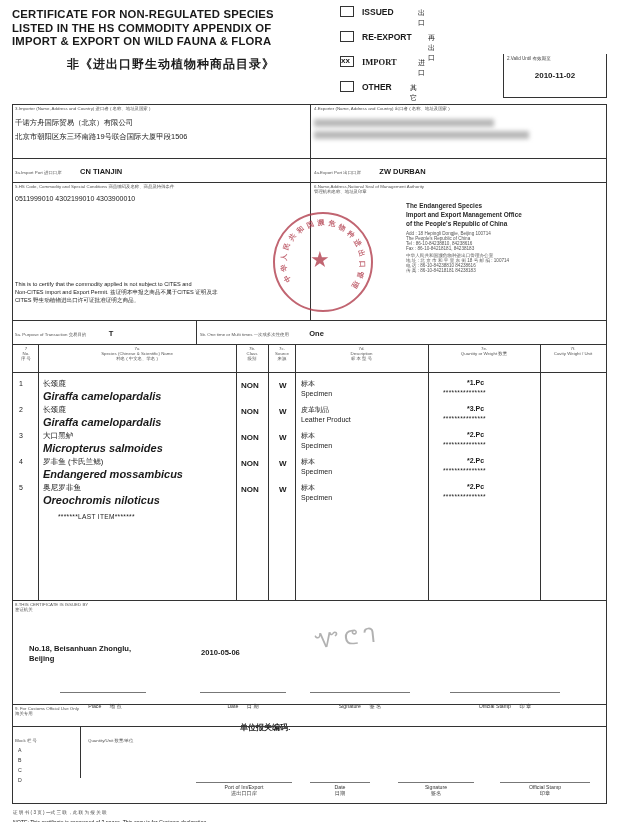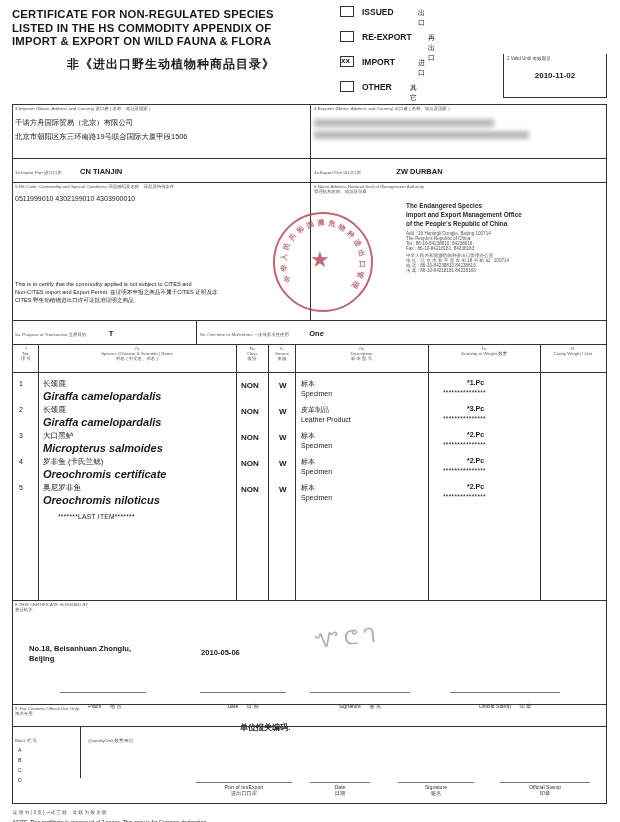--- a/index.html
+++ b/index.html
@@ -60,21 +60,21 @@
       <span class="type-cn" style="position:absolute;left:78px;top:2px;">出口</span>
     </div>
     <div style="position:absolute;left:0;top:27px;">
       <span class="chk" style="left:0;top:0;"></span>
       <span class="type-label" style="position:absolute;left:22px;top:1px;white-space:nowrap;">RE-EXPORT</span>
       <span class="type-cn" style="position:absolute;left:88px;top:2px;">再出口</span>
     </div>
     <div style="position:absolute;left:0;top:52px;">
       <span class="chk" style="left:0;top:0;"></span>
       <span style="position:absolute;left:1px;top:0px;font-size:8px;font-weight:bold;">xx</span>
-      <span class="type-label" style="position:absolute;left:22px;top:1px;white-space:nowrap;">IMPORT</span>
+      <span class="type-label" style="position:absolute;left:22px;top:1px;white-space:nowrap;font-family:Liberation Serif, serif;">IMPORT</span>
       <span class="type-cn" style="position:absolute;left:78px;top:2px;">进口</span>
     </div>
     <div style="position:absolute;left:0;top:77px;">
       <span class="chk" style="left:0;top:0;"></span>
       <span class="type-label" style="position:absolute;left:22px;top:1px;white-space:nowrap;">OTHER</span>
       <span class="type-cn" style="position:absolute;left:70px;top:2px;">其它</span>
     </div>
   </div>
 
   <div class="bx bd" style="left:503px;top:54px;width:104px;height:44px;border-top:none;">
@@ -99,21 +99,21 @@
     <div class="graybar blur" style="margin-top:4px;height:8px;width:215px;"></div>
   </div>
 
   <div class="hline" style="left:12px;top:182px;width:595px;"></div>
   <div class="bx" style="left:15px;top:160px;width:292px;height:20px;">
     <span class="tiny">3a.Import Port 进口口岸</span>
     <span class="val bold" style="margin-left:14px;">CN TIANJIN</span>
   </div>
   <div class="bx" style="left:314px;top:160px;width:290px;height:20px;">
     <span class="tiny">4a.Export Port 出口口岸</span>
-    <span class="val bold" style="margin-left:31px;">ZW DURBAN</span>
+    <span class="val bold" style="margin-left:14px;">ZW DURBAN</span>
   </div>
 
   <div class="hline" style="left:12px;top:320px;width:595px;"></div>
   <div class="vline" style="left:310px;top:182px;height:138px;"></div>
 
   <div class="bx" style="left:15px;top:184px;width:292px;height:134px;">
     <div class="tiny">5.HS Code, Commodity and Special Conditions 商品编码及名称、商品及特殊条件</div>
     <div class="hs-nums" style="margin-top:6px;">0511999010 4302199010 4303900010</div>
     <div style="position:absolute;left:0;top:96px;width:292px;">
       <div style="font-size:5.6px;line-height:8px;">This is to certify that the commodity applied is not subject to CITES and</div>
@@ -253,21 +253,21 @@
     <span class="non" style="position:absolute;left:264px;top:3px;">W</span>
     <span class="rowtxt" style="position:absolute;left:286px;top:1px;">标本</span>
     <span class="rowtxt" style="position:absolute;left:286px;top:12px;">Specimen</span>
     <span class="rowtxt bold" style="position:absolute;left:452px;top:1px;">*2.Pc</span>
     <span class="stars" style="position:absolute;left:428px;top:11px;">***************</span>
   </div>
 
   <div class="bx" style="left:15px;top:456px;width:592px;height:26px;">
     <span class="rowtxt" style="position:absolute;left:4px;top:2px;">4</span>
     <span class="row-cn" style="position:absolute;left:28px;top:1px;">罗非鱼 (卡氏兰鳃)</span>
-    <span class="row-sci" style="position:absolute;left:28px;top:12px;">Oreochromis certificate</span>
+    <span class="row-sci" style="position:absolute;left:28px;top:12px;">Endangered mossambicus</span>
     <span class="non" style="position:absolute;left:226px;top:3px;">NON</span>
     <span class="non" style="position:absolute;left:264px;top:3px;">W</span>
     <span class="rowtxt" style="position:absolute;left:286px;top:1px;">标本</span>
     <span class="rowtxt" style="position:absolute;left:286px;top:12px;">Specimen</span>
     <span class="rowtxt bold" style="position:absolute;left:452px;top:1px;">*2.Pc</span>
     <span class="stars" style="position:absolute;left:428px;top:11px;">***************</span>
   </div>
 
   <div class="bx" style="left:15px;top:482px;width:592px;height:26px;">
     <span class="rowtxt" style="position:absolute;left:4px;top:2px;">5</span>

